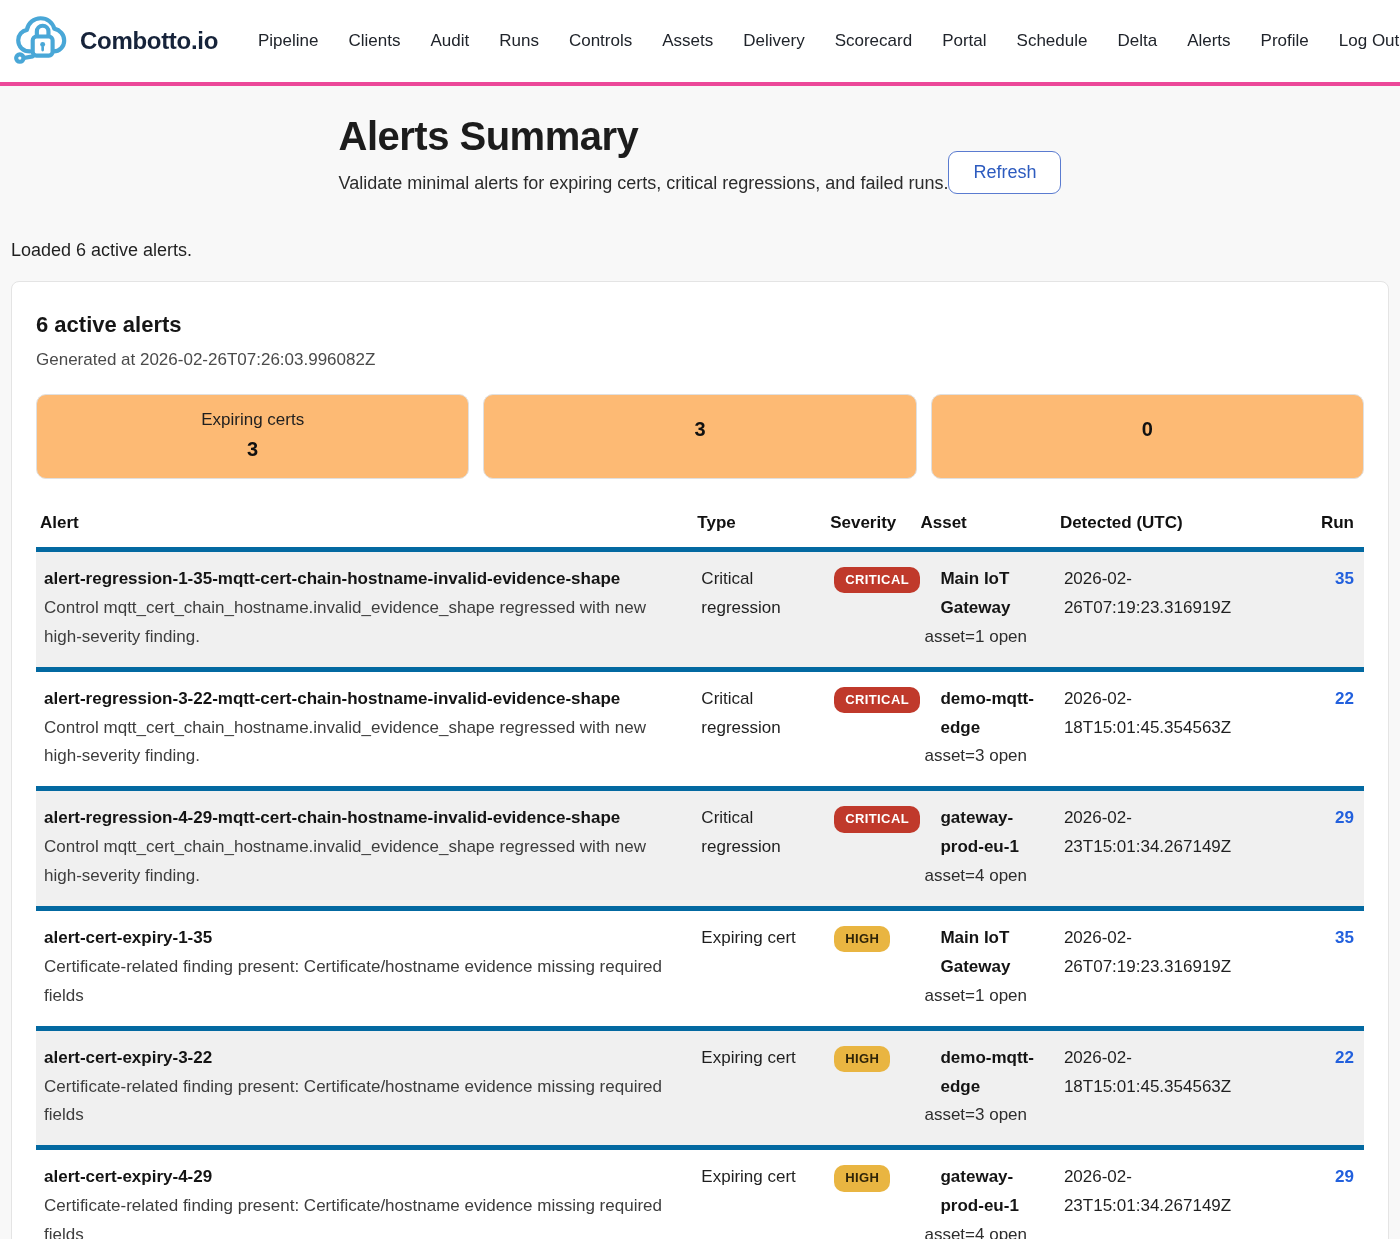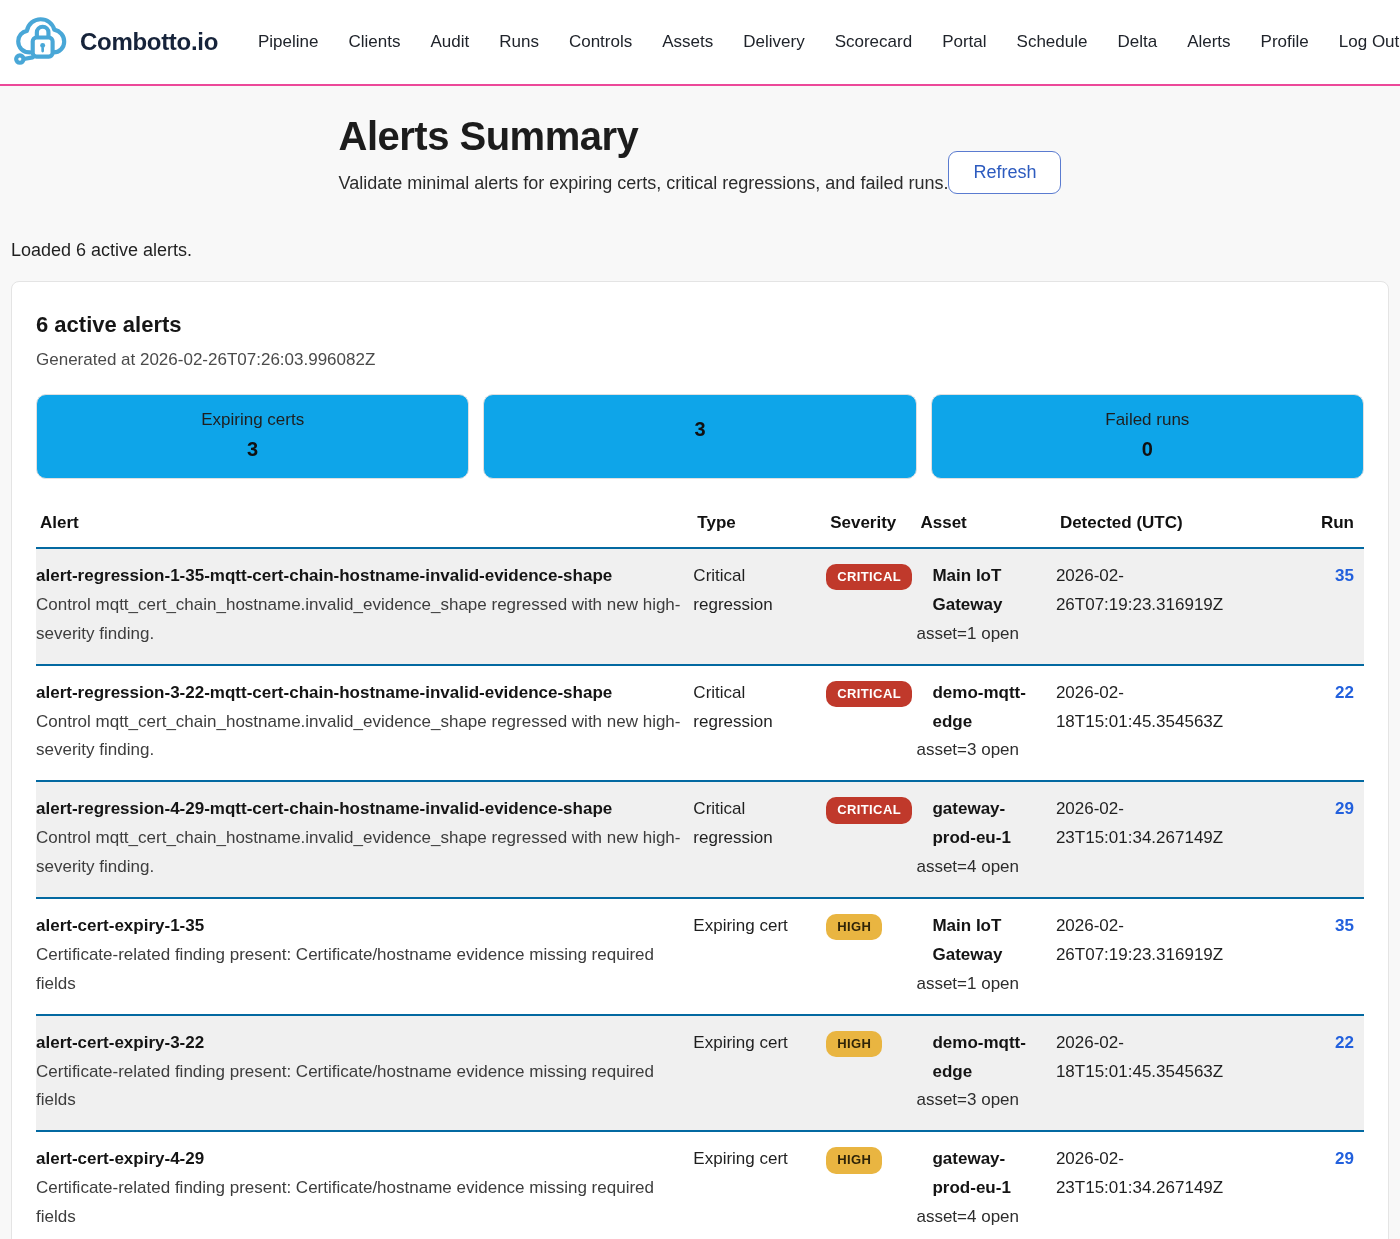--- a/index.html
+++ b/index.html
@@ -7,21 +7,21 @@
   body {
     font-family: "Liberation Sans", sans-serif;
     background: #f8f8f8;
     color: #1f1f1f;
     min-width: 1400px;
   }
 
   
   .top-header {
     background: #fff;
-    border-bottom: 2px solid #ec4899;
+    border-bottom: 4px solid #ec4899;
     height: 86px;
     display: flex;
     align-items: center;
     padding: 0 70px 0 12px;
   }
   .brand { display: flex; align-items: center; gap: 10px; }
   .brand-name {
     font-size: 24px;
     font-weight: 700;
     color: #16233a;
@@ -74,21 +74,21 @@
   .card h2 { margin: 8px 0 0 0; font-size: 22px; font-weight: 700; color: #161616; }
   .generated { margin: 12px 0 0 0; font-size: 17px; color: #4a4a4a; }
 
   .stats { display: flex; gap: 14px; margin-top: 24px; }
   .stat {
     flex: 1;
     border: 1px solid #e0e0e0;
     border-radius: 10px;
     padding: 15px 10px 17px 10px;
     text-align: center;
-    background: #0ea5e9;
+    background: #fdba74;
   }
   .stat-label { font-size: 17px; color: #1f1f1f; }
   .stat-value { font-size: 20px; font-weight: 700; margin-top: 8px; color: #111; }
 
   
   table.alerts-table {
     width: 100%;
     border-collapse: collapse;
     margin-top: 26px;
     font-size: 17px;
@@ -103,22 +103,22 @@
   }
   .alerts-table th.c-run, .alerts-table td.c-run { text-align: right; }
   .alerts-table col.w-alert   { width: 49.5%; }
   .alerts-table col.w-type    { width: 10%; }
   .alerts-table col.w-sev     { width: 6.8%; }
   .alerts-table col.w-asset   { width: 10.5%; }
   .alerts-table col.w-detect  { width: 17.7%; }
   .alerts-table col.w-run     { width: 5.5%; }
   .alerts-table td {
     vertical-align: top;
-    padding: 13px 10px 15px 0;
-    border-top: 2px solid #0369a1;
+    padding: 13px 10px 15px 8px;
+    border-top: 5px solid #0369a1;
     line-height: 1.7;
     overflow-wrap: break-word;
   }
   .alerts-table tbody tr:last-child td { border-bottom: 1px solid #e9e9e9; }
   .alerts-table tr.stripe { background: var(--row-stripe, #f0f0f0); }
   .a-name { font-weight: 700; color: #141414; }
   .a-desc { color: #3d3d3d; }
   .as-name { font-weight: 700; color: #141414; margin-left: 16px; }
   .as-detail { color: #2d2d2d; }
   .c-type { color: #1f1f1f; }
@@ -195,21 +195,20 @@
 
     <div class="stats">
       <div class="stat">
         <div class="stat-label">Expiring certs</div>
         <div class="stat-value">3</div>
       </div>
       <div class="stat">
         <div class="stat-value">3</div>
       </div>
       <div class="stat">
-        <div class="stat-label">Failed runs</div>
         <div class="stat-value">0</div>
       </div>
     </div>
 
     <table class="alerts-table">
       <colgroup>
         <col class="w-alert">
           <col class="w-type">
           <col class="w-sev">
         <col class="w-asset">

